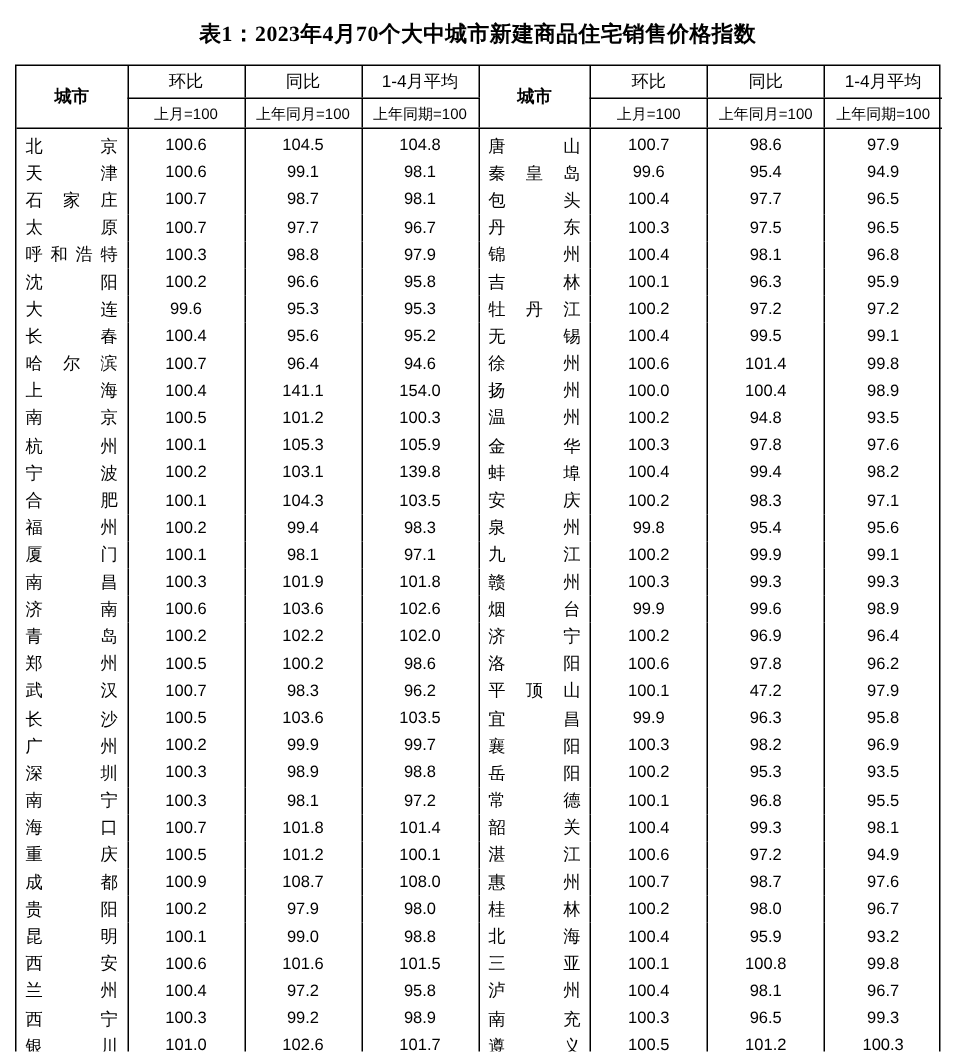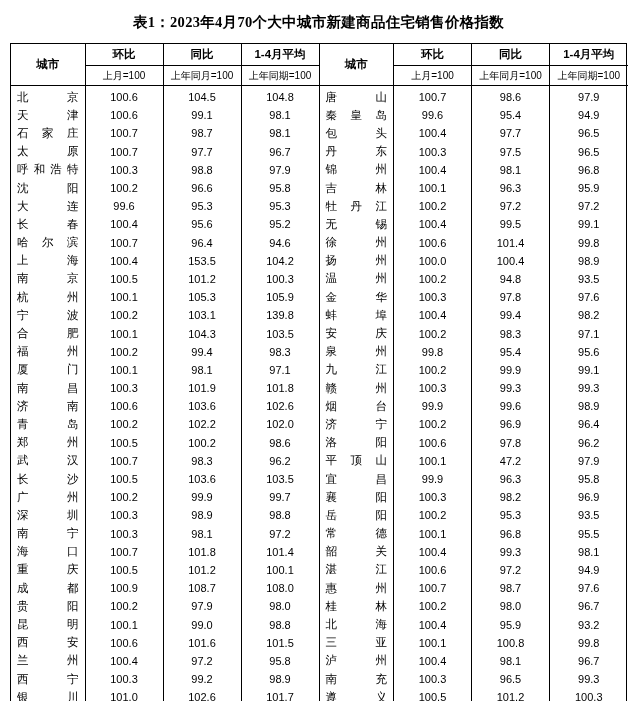--- a/index.html
+++ b/index.html
@@ -58,21 +58,21 @@
     text-align: center;
     vertical-align: middle;
     font-weight: normal;
   }
   thead th {
     border-bottom: 1px solid #000;
   }
   .hdr-row1 th {
     height: 21px;
     font-size: 11.5px;
-    font-weight: bold;
+    font-weight: normal;
   }
   .hdr-row2 th {
     height: 19px;
     font-size: 10px;
     margin-left: 48px;
   }
   .hdr-row1 th.city-head {
     font-size: 11.5px;
     font-weight: bold;
     font-family: Liberation Serif, serif;
@@ -174,22 +174,22 @@
           </tr>
           <tr>
             <td class="city">哈 尔 滨</td>
             <td class="vsep">100.7</td>
             <td class="vsep">96.4</td>
             <td class="vsep">94.6</td>
           </tr>
           <tr>
             <td class="city">上　　海</td>
             <td class="vsep">100.4</td>
-            <td class="vsep">153.5</td>
-            <td class="vsep">104.2</td>
+            <td class="vsep">141.1</td>
+            <td class="vsep">154.0</td>
           </tr>
           <tr>
             <td class="city">南　　京</td>
             <td class="vsep">100.5</td>
             <td class="vsep">101.2</td>
             <td class="vsep">100.3</td>
           </tr>
           <tr>
             <td class="city">杭　　州</td>
             <td class="vsep">100.1</td>

